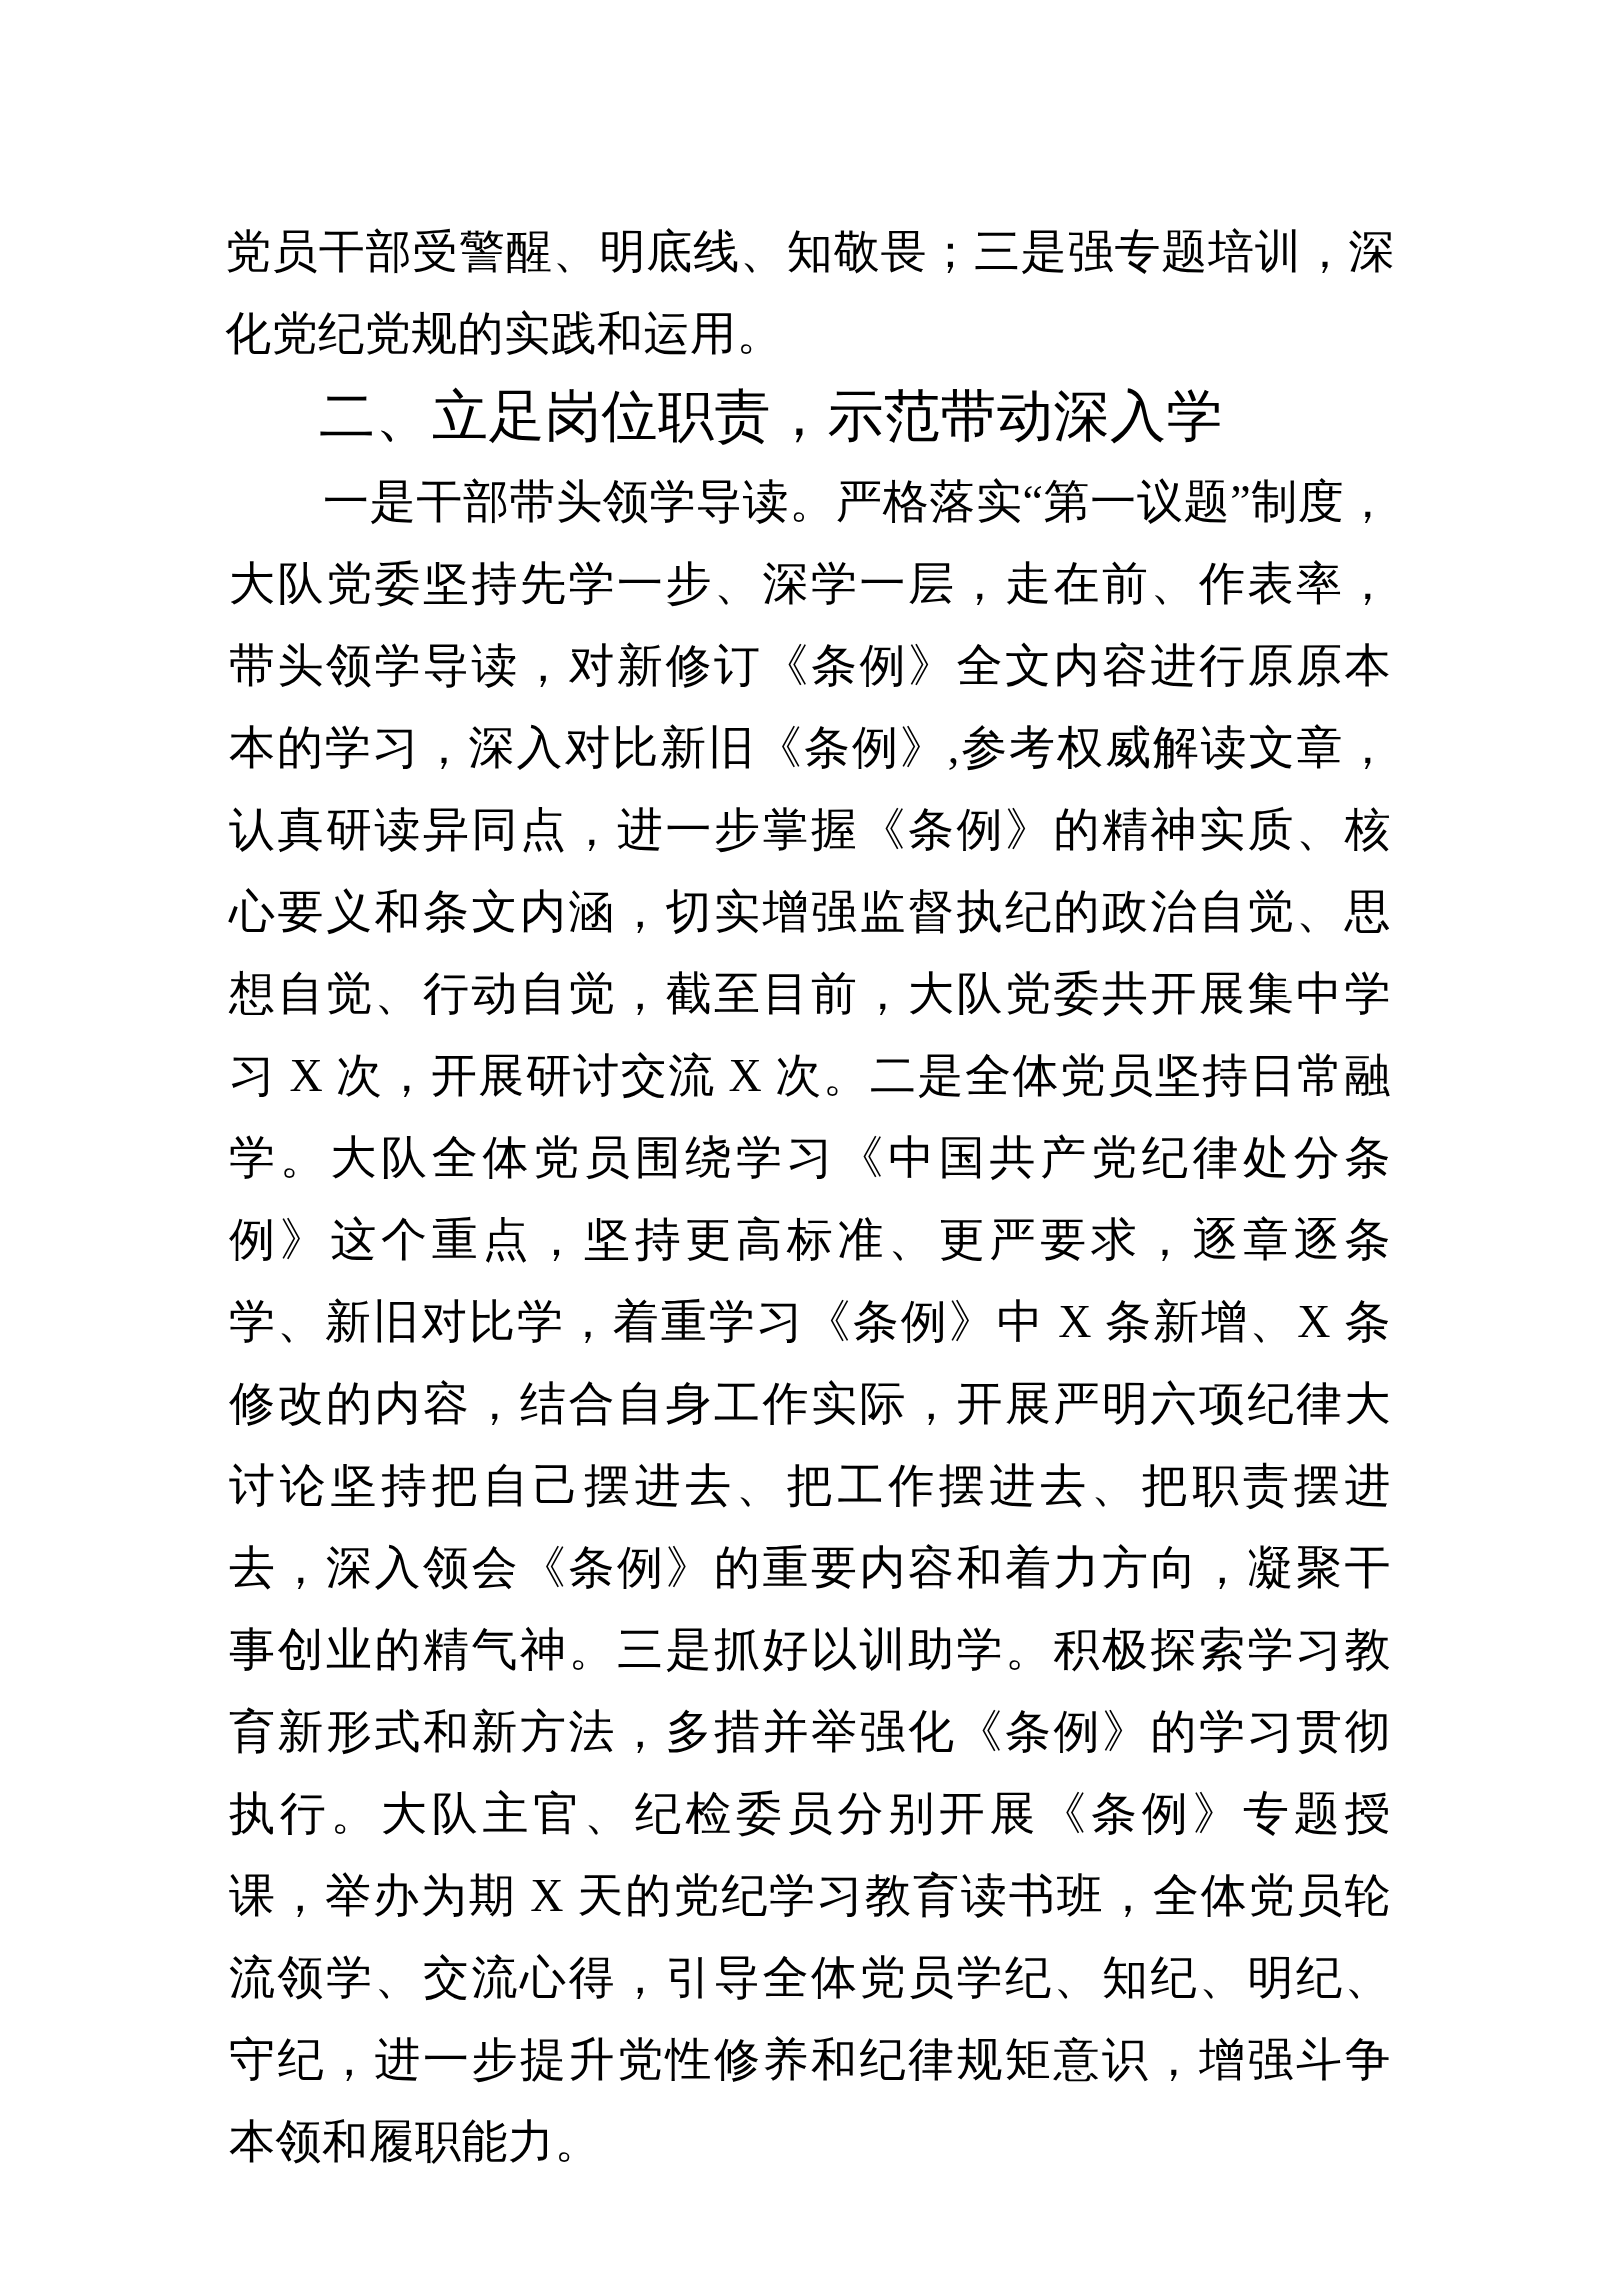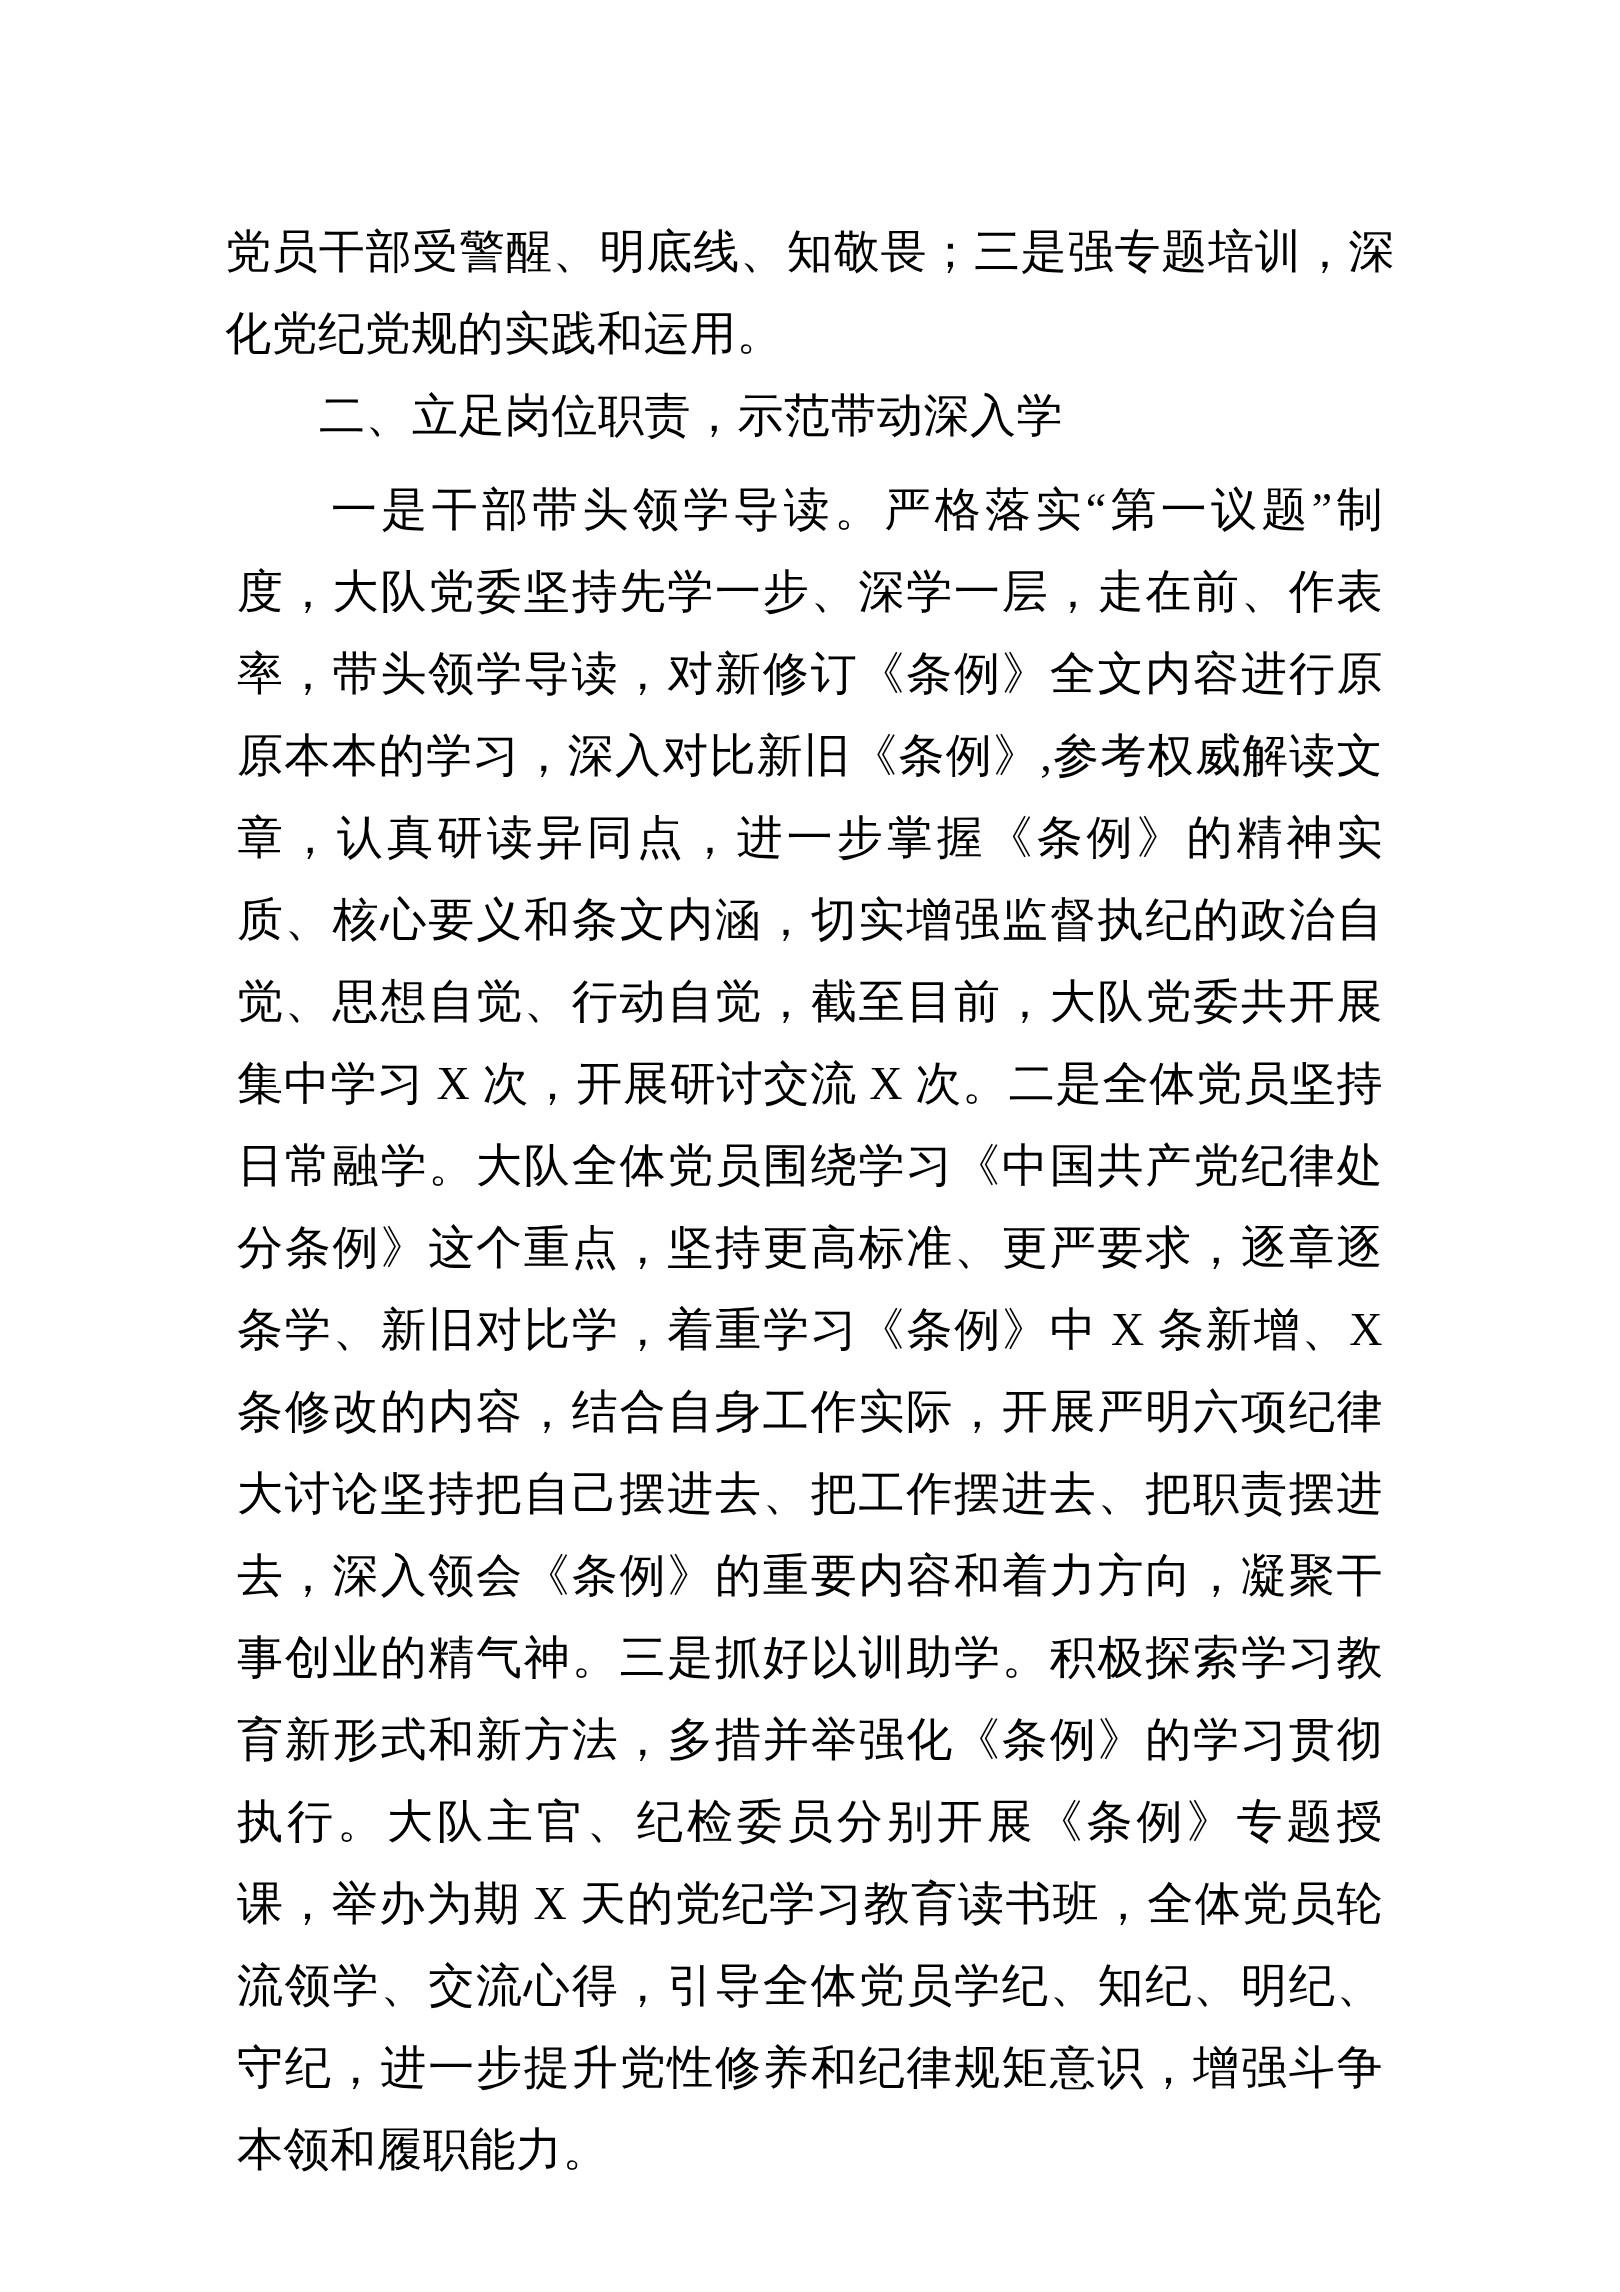--- a/index.html
+++ b/index.html
@@ -27,28 +27,28 @@
     line-height: 82px;
     text-align: justify;
     text-justify: inter-ideograph;
     letter-spacing: 0.5px;
   }
   .para {
     margin: 0;
     text-indent: 0;
   }
   .para-indent {
-    margin: 12px;
+    margin: 4px;
     text-indent: 94px;
   }
   .heading {
     margin: 0;
     text-indent: 94px;
     font-weight: normal;
-    font-size: 46px;
+    font-size: 56px;
     line-height: 82px;
   }
 </style>
 </head>
 <body>
 
 <div class="page">
   <div class="doc-body">
     <p class="para">党员干部受警醒、明底线、知敬畏；三是强专题培训，深化党纪党规的实践和运用。</p>
     <p class="heading">二、立足岗位职责，示范带动深入学</p>

